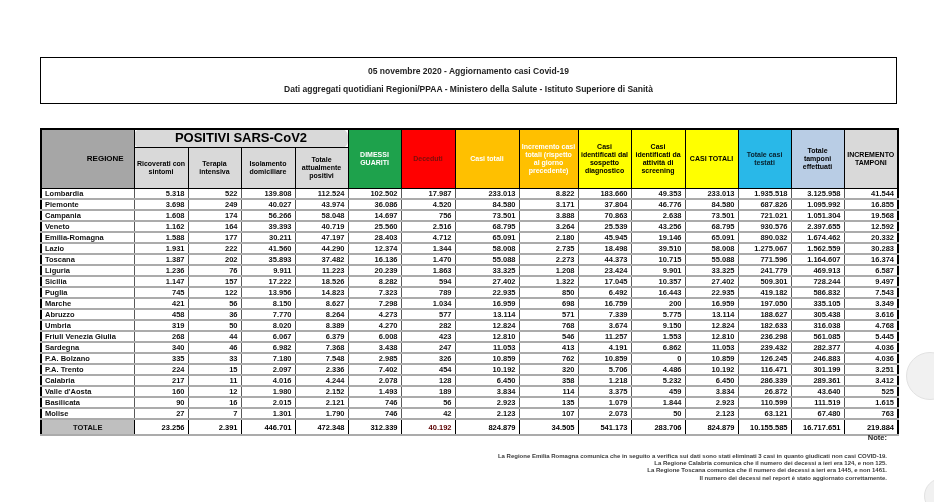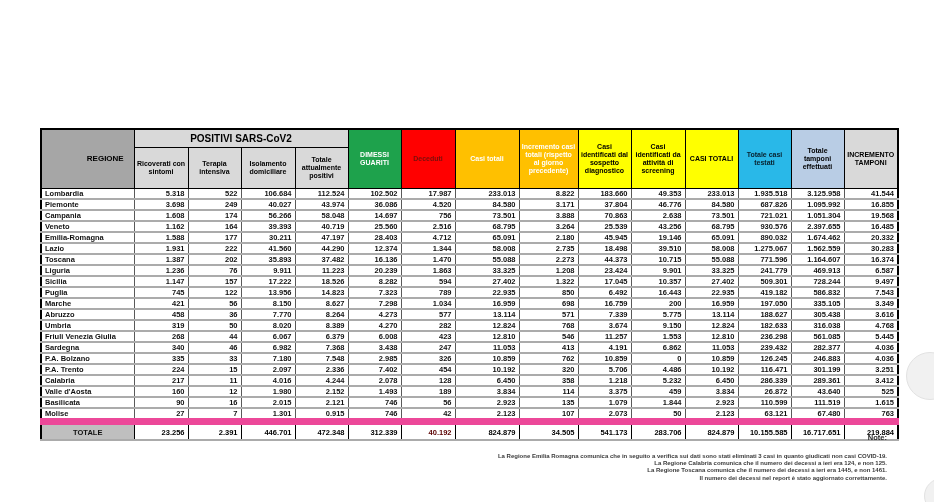--- a/index.html
+++ b/index.html
@@ -13,37 +13,37 @@
     align-items:center;background:#fff;}
   .title-box .line{font-size:8.5px;font-weight:600;color:#1f1f1f;line-height:1;}
 
   
   table.covid{position:absolute;left:40px;top:128px;width:857px;border-collapse:collapse;
     table-layout:fixed;background:#fff;border:2px solid #000;}
   th,td{padding:0 2px;overflow:hidden;white-space:nowrap;}
   thead th{border:1px solid #000;font-weight:700;text-align:center;vertical-align:middle;
     line-height:1.12;white-space:normal;}
   .hdr-regione{background:var(--gray-header,#a6a6a6);font-size:8px;color:#000;padding-left:37px;}
-  .hdr-group{background:var(--gray-light,#d9d9d9);font-size:10px;height:17px;color:#000;}
+  .hdr-group{background:var(--gray-light,#d9d9d9);font-size:13px;height:17px;color:#000;border-radius:7px;}
   .hdr-sub{background:var(--gray-light,#d9d9d9);font-size:7px;height:40px;color:#000;}
   .hdr-green{background:var(--green,#1ea24c);color:#fff;font-size:7px;}
   .hdr-red{background:var(--red,#ff0000);color:#7b0f0b;font-size:7px;}
   .hdr-orange{background:var(--orange,#ffc000);color:#fff;font-size:7px;}
   .hdr-yellow{background:var(--yellow,#ffff00);color:#000;font-size:7px;}
   .hdr-cyan{background:var(--cyan,#29b8e8);color:#08212e;font-size:7px;}
   .hdr-peri{background:var(--periwinkle,#b9cde5);color:#000;font-size:7px;}
   .hdr-lgray{background:var(--gray-light,#d9d9d9);color:#000;font-size:7px;}
 
   tbody td,tbody th{border-left:1px solid #595959;border-right:1px solid #595959;
     font-size:7.5px;font-weight:700;height:8px;color:#111;}
   tbody tr{border-top:1px solid #595959;border-bottom:2px solid #ababab;margin-top:30px;}
   tbody th.region{text-align:left;padding-left:3px;background:#fff;}
   tbody td.num{text-align:right;padding-right:3px;background:#fff;}
 
-  tr.totale{border-top:7px solid #ec4899;}
+  tr.totale{border-top:2px solid #ec4899;}
   tr.totale th,tr.totale td{border:1px solid #000;height:14px;font-size:7.5px;font-weight:700;}
   tr.totale th{text-align:center;background:var(--gray-total,#bfbfbf);}
   .tot-gray{background:var(--gray-total,#bfbfbf);color:#000;}
   .tot-green{background:var(--green,#1ea24c);color:#000;}
   .tot-red{background:var(--red,#ff0000);color:#5a0000;}
   .tot-orange{background:var(--orange,#ffc000);color:#000;}
   .tot-yellow{background:var(--yellow,#ffff00);color:#000;}
   .tot-cyan{background:var(--cyan,#29b8e8);color:#000;}
   .tot-peri{background:var(--periwinkle,#b9cde5);color:#000;}
 
@@ -55,20 +55,24 @@
   
   .float-btn{position:absolute;border-radius:50%;background:#f1f1f1;border:1px solid #e2e2e2;}
   .float-btn.mid{left:906px;top:352px;width:46px;height:46px;}
   .float-btn.bottom{left:924px;top:478px;width:34px;height:34px;}
 </style>
 </head>
 <body>
 
 <div id="page">
 
+  <div class="title-box">
+    <div class="line">05 novembre 2020 - Aggiornamento casi Covid-19</div>
+    <div class="line">Dati aggregati quotidiani Regioni/PPAA - Ministero della Salute - Istituto Superiore di Sanità</div>
+  </div>
 
   <table class="covid">
     <colgroup>
       <col style="width:93px">
         <col style="width:54px">
         <col style="width:53px">
         <col style="width:54px">
       <col style="width:53px">
         <col style="width:53px">
         <col style="width:54px">
@@ -101,21 +105,21 @@
         <th class="hdr-sub">Terapia intensiva</th>
         <th class="hdr-sub">Isolamento domiciliare</th>
         <th class="hdr-sub">Totale attualmente positivi</th>
       </tr>
     </thead>
     <tbody>
         <tr>
           <th class="region">Lombardia</th>
           <td class="num">5.318</td>
           <td class="num">522</td>
-          <td class="num">106.684</td>
+          <td class="num">139.808</td>
           <td class="num">112.524</td>
           <td class="num">102.502</td>
           <td class="num">17.987</td>
           <td class="num">233.013</td>
           <td class="num">8.822</td>
           <td class="num">183.660</td>
           <td class="num">49.353</td>
           <td class="num">233.013</td>
           <td class="num">1.935.518</td>
           <td class="num">3.125.958</td>
@@ -163,21 +167,21 @@
           <td class="num">40.719</td>
           <td class="num">25.560</td>
           <td class="num">2.516</td>
           <td class="num">68.795</td>
           <td class="num">3.264</td>
           <td class="num">25.539</td>
           <td class="num">43.256</td>
           <td class="num">68.795</td>
           <td class="num">930.576</td>
           <td class="num">2.397.655</td>
-          <td class="num">16.485</td>
+          <td class="num">12.592</td>
         </tr>
         <tr>
           <th class="region">Emilia-Romagna</th>
           <td class="num">1.588</td>
           <td class="num">177</td>
           <td class="num">30.211</td>
           <td class="num">47.197</td>
           <td class="num">28.403</td>
           <td class="num">4.712</td>
           <td class="num">65.091</td>
@@ -442,21 +446,21 @@
           <td class="num">2.923</td>
           <td class="num">110.599</td>
           <td class="num">111.519</td>
           <td class="num">1.615</td>
         </tr>
         <tr>
           <th class="region">Molise</th>
           <td class="num">27</td>
           <td class="num">7</td>
           <td class="num">1.301</td>
-          <td class="num">0.915</td>
+          <td class="num">1.790</td>
           <td class="num">746</td>
           <td class="num">42</td>
           <td class="num">2.123</td>
           <td class="num">107</td>
           <td class="num">2.073</td>
           <td class="num">50</td>
           <td class="num">2.123</td>
           <td class="num">63.121</td>
           <td class="num">67.480</td>
           <td class="num">763</td>

